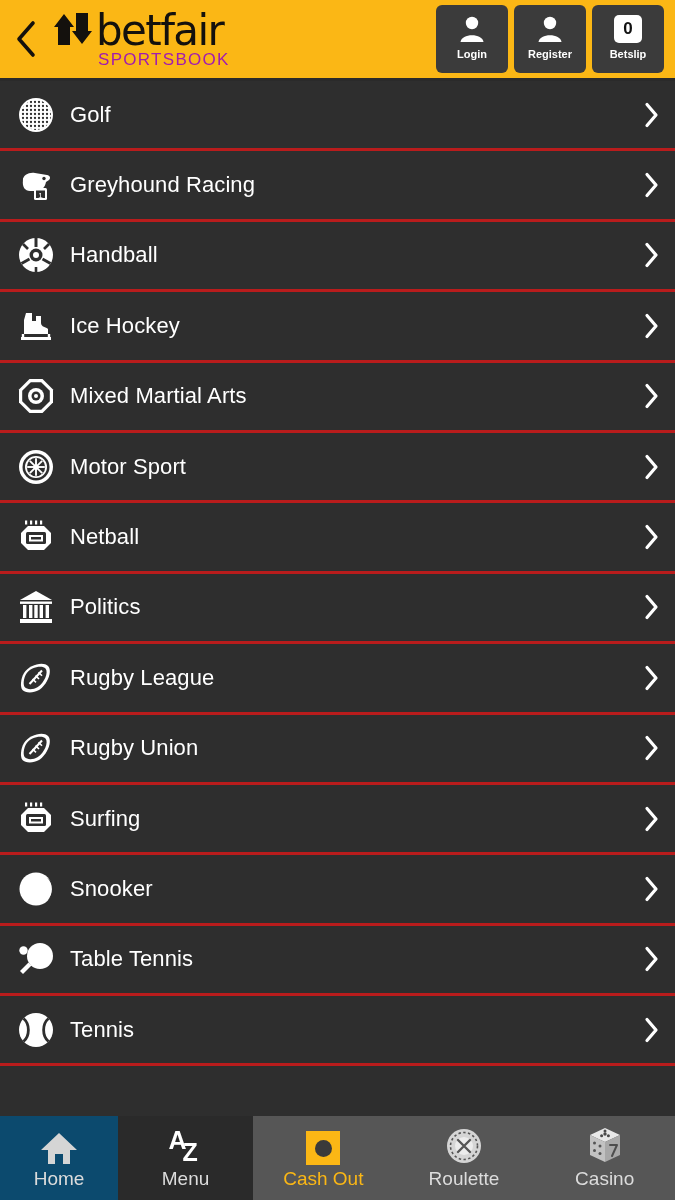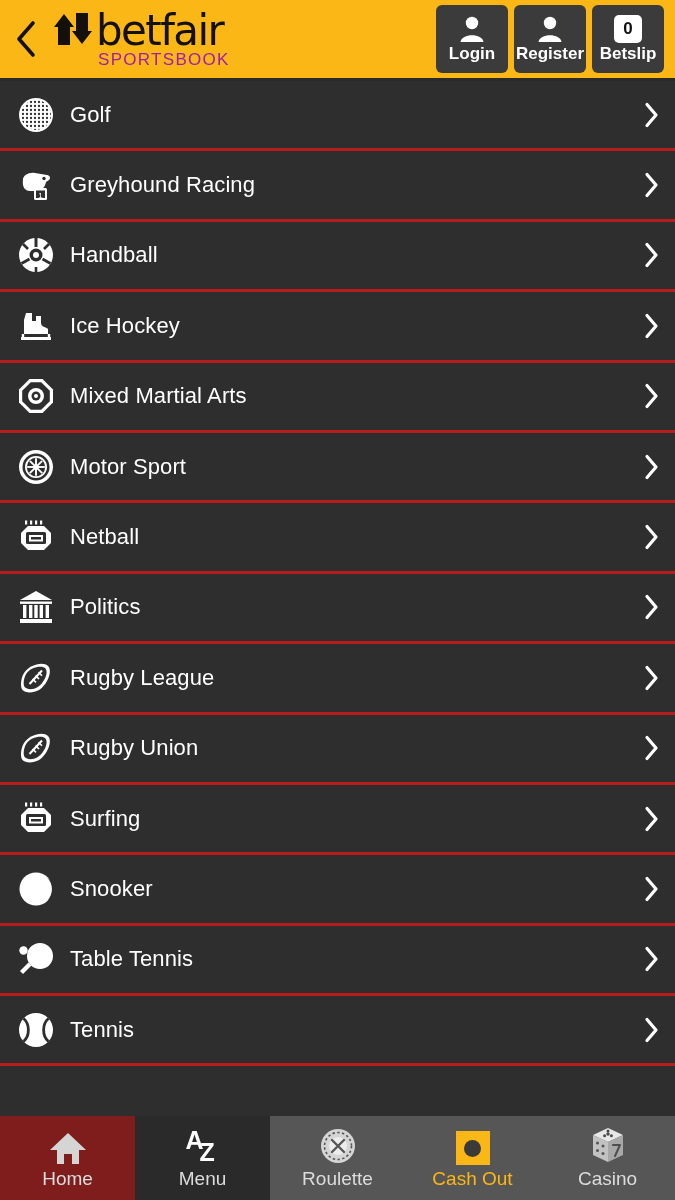--- a/index.html
+++ b/index.html
@@ -40,21 +40,21 @@
   .header-actions {
     margin-left:auto; display:flex; align-items:center;
     gap:6px; padding-right:11px;
   }
   .hbtn {
     width:72px; height:68px; background:#3b3b3b; border-radius:6px;
     display:flex; flex-direction:column; align-items:center; justify-content:center;
     gap:2px;
   }
   .hbtn-label {
-    color:#ffffff; font-size:17px; font-weight:bold;
+    color:#ffffff; font-size:11px; font-weight:bold;
     font-family:"Liberation Sans", sans-serif; line-height:18px;
   }
   .betslip-count {
     width:28px; height:28px; background:#ffffff; border-radius:5px;
     color:#111; font-size:17px; font-weight:bold;
     display:flex; align-items:center; justify-content:center;
     font-family:"Liberation Sans", sans-serif;
   }
 
   
@@ -81,21 +81,21 @@
 
   
   .navbar {
     position:absolute; bottom:0; left:0; width:675px; height:84px;
     display:flex; background:#2a2a2a;
   }
   .nav-item {
     display:flex; flex-direction:column; align-items:center; justify-content:center;
     gap:3px; height:84px;
   }
-  .nav-home   { width:135px; background:#7f1d1d; }
+  .nav-home   { width:118px; background:#0c4a6e; }
   .nav-menu   { width:135px; background:#2a2a2a; }
   .nav-rest   { flex:1; display:flex; background:#565656; }
   .nav-rest > .nav-item { flex:1; background:#565656; }
   .nav-label {
     font-size:19px; font-family:"Liberation Sans", sans-serif;
     color:#dcdcdc; line-height:21px;
   }
   .nav-label.accent { color:#FBB715; }
   .nav-ico { height:38px; display:flex; align-items:flex-end; justify-content:center; }
   .az-icon {
@@ -436,37 +436,37 @@
             <span class="az-z">Z</span>
         </div>
       </div>
       <span class="nav-label">Menu</span>
     </div>
 
     <div class="nav-rest">
 
       <div class="nav-item">
         <div class="nav-ico">
-          <svg width="38" height="38" viewBox="0 0 38 38">
-            <circle cx="19" cy="19" r="17" fill="#d5d5d5"></circle>
-            <circle cx="19" cy="19" r="13.5" fill="none" stroke="#565656" stroke-width="1.6" stroke-dasharray="2.4 2.4"></circle>
-            <circle cx="19" cy="19" r="9" fill="#ececec"></circle>
-            <path d="M13 13 L25 25 M25 13 L13 25" stroke="#565656" stroke-width="2.4" stroke-linecap="round"></path>
-          </svg>
-        </div>
-        <span class="nav-label">Roulette</span>
-      </div>
-
-      <div class="nav-item">
-        <div class="nav-ico">
           <div class="cashout-sq">
               <div class="cashout-dot"></div>
             </div>
         </div>
         <span class="nav-label accent">Cash Out</span>
+      </div>
+
+      <div class="nav-item">
+        <div class="nav-ico">
+          <svg width="38" height="38" viewBox="0 0 38 38">
+            <circle cx="19" cy="19" r="17" fill="#d5d5d5"></circle>
+            <circle cx="19" cy="19" r="13.5" fill="none" stroke="#565656" stroke-width="1.6" stroke-dasharray="2.4 2.4"></circle>
+            <circle cx="19" cy="19" r="9" fill="#ececec"></circle>
+            <path d="M13 13 L25 25 M25 13 L13 25" stroke="#565656" stroke-width="2.4" stroke-linecap="round"></path>
+          </svg>
+        </div>
+        <span class="nav-label">Roulette</span>
       </div>
 
       <div class="nav-item">
         <div class="nav-ico">
           <svg width="40" height="40" viewBox="0 0 40 40">
             <path d="M20 3 L35 10 L20 17 L5 10 Z" fill="#e8e8e8"></path>
             <path d="M5 10 L20 17 L20 37 L5 30 Z" fill="#c2c2c2"></path>
             <path d="M35 10 L20 17 L20 37 L35 30 Z" fill="#a8a8a8"></path>
             <circle cx="20" cy="9" r="1.7" fill="#4a4a4a"></circle>
             <circle cx="16.6" cy="10.8" r="1.5" fill="#4a4a4a"></circle>

